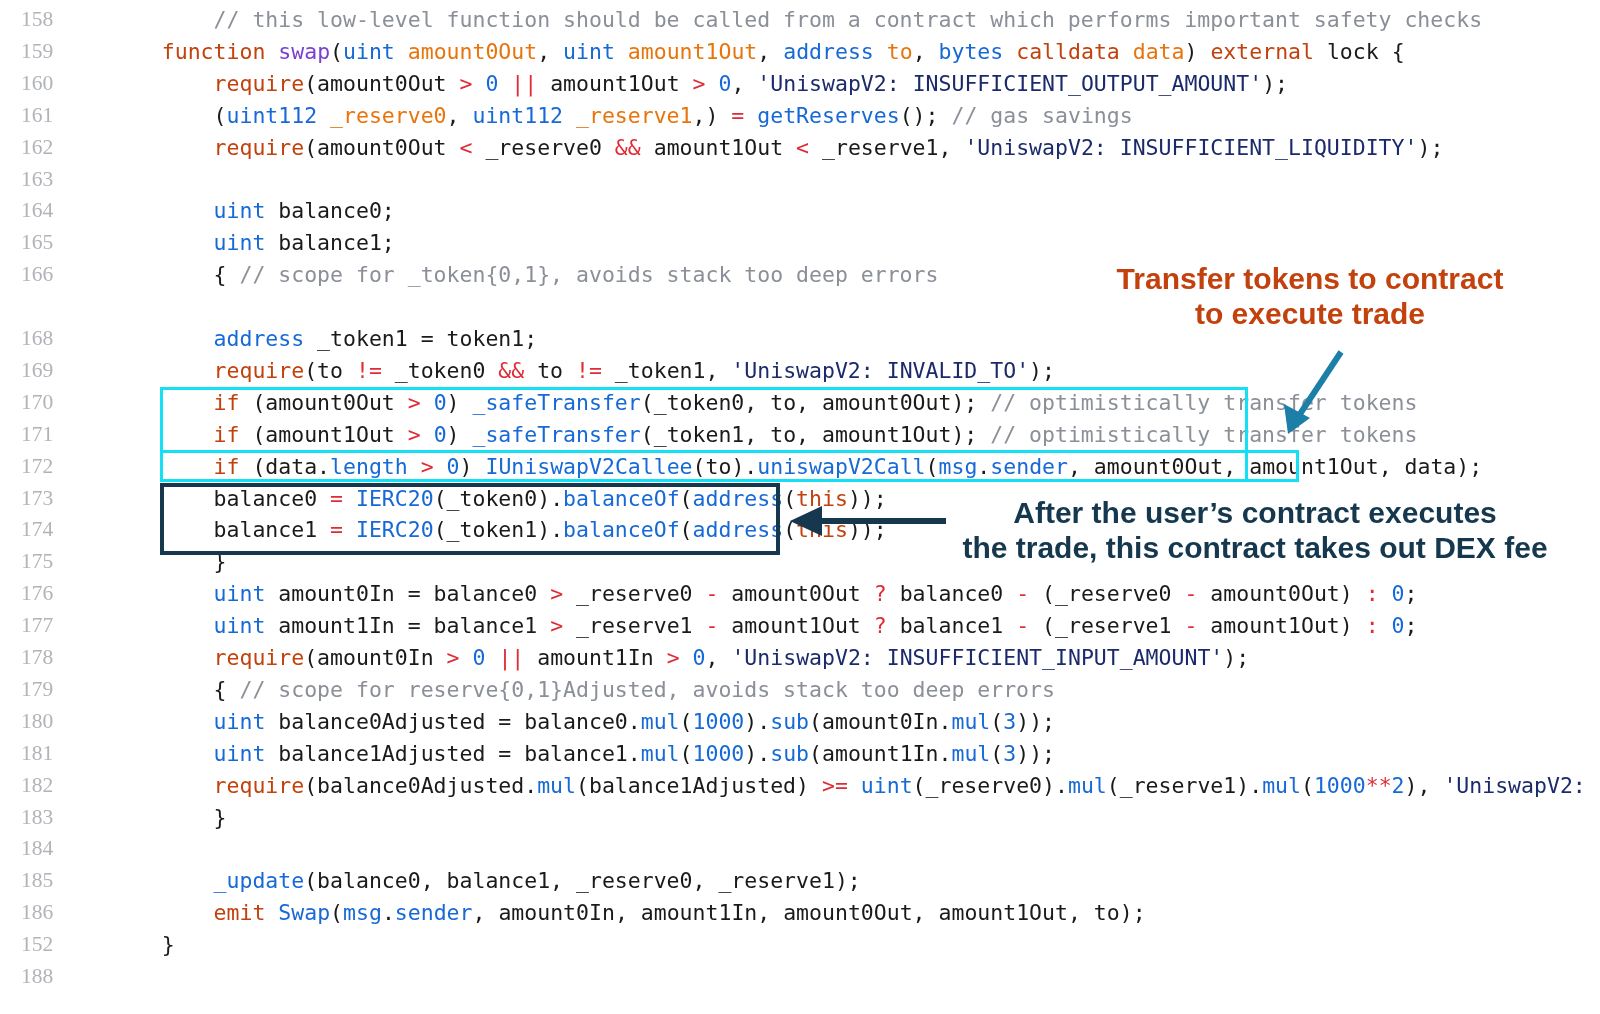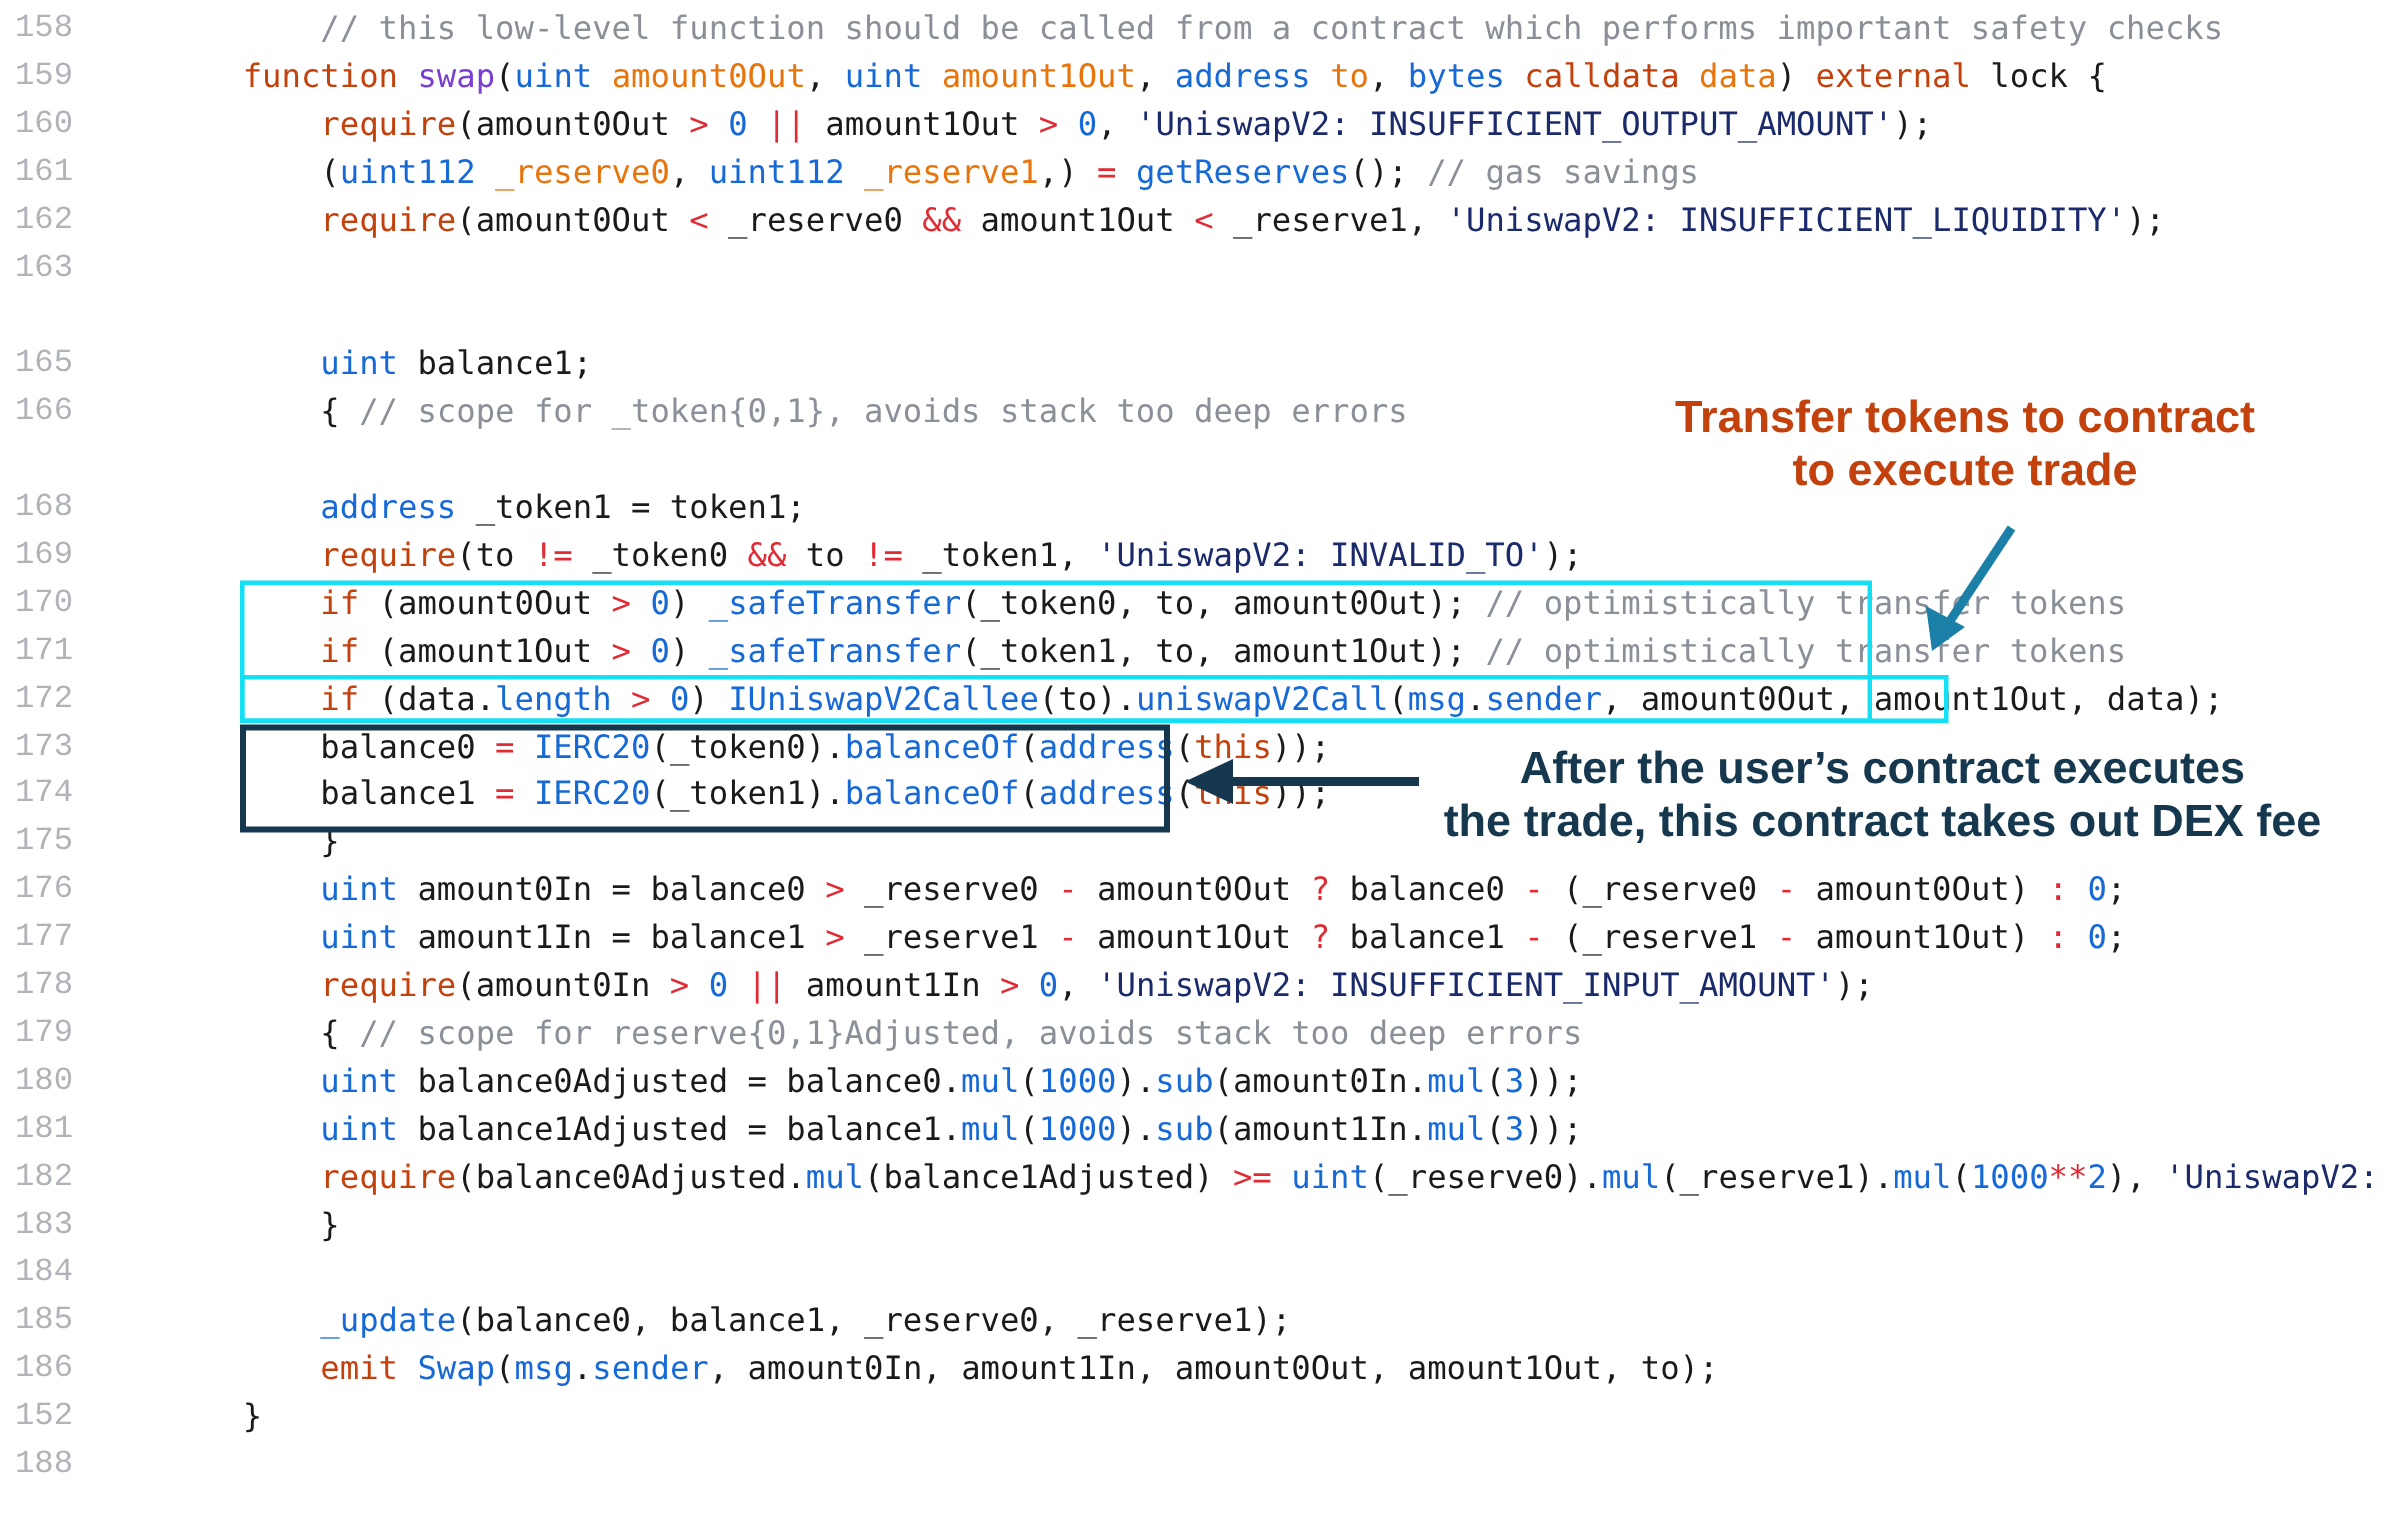--- a/index.html
+++ b/index.html
@@ -27,25 +27,25 @@
     position: relative;
     height: 31.9px;
     line-height: 31.9px;
     white-space: pre;
     font-family: "DejaVu Sans Mono", monospace;
     font-size: 21.5px;
     letter-spacing: 0px;
   }
   .lineno {
     position: absolute;
-    left: 10px;
+    left: 0;
     width: 74px;
-    text-align: left;
+    text-align: center;
     color: #b0b3b8;
-    font-family: Liberation Mono, monospace;
+    font-family: Liberation Serif, serif;
     font-size: 21.5px;
   }
   .linecode {
     position: absolute;
     left: 110px;
     color: #1a1a1a;
   }
 
   
   .c-kw   { color: #c2410c; }          
@@ -109,20 +109,21 @@
 </head>
 <body>
 
 <div id="code-area">
     <div class="code-line" style="top: 4px; position: absolute; left: 0px; width: 1600px;"><span class="lineno">158</span><span class="linecode"><span class="c-pln">        </span><span class="c-cmt">// this low-level function should be called from a contract which performs important safety checks</span></span></div>
     <div class="code-line" style="top: 35.9px; position: absolute; left: 0px; width: 1600px;"><span class="lineno">159</span><span class="linecode"><span class="c-pln">    </span><span class="c-kw">function</span><span class="c-pln"> </span><span class="c-fn">swap</span><span class="c-pln">(</span><span class="c-type">uint</span><span class="c-pln"> </span><span class="c-par">amount0Out</span><span class="c-pln">, </span><span class="c-type">uint</span><span class="c-pln"> </span><span class="c-par">amount1Out</span><span class="c-pln">, </span><span class="c-type">address</span><span class="c-pln"> </span><span class="c-par">to</span><span class="c-pln">, </span><span class="c-type">bytes</span><span class="c-pln"> </span><span class="c-kw">calldata</span><span class="c-pln"> </span><span class="c-par">data</span><span class="c-pln">) </span><span class="c-kw">external</span><span class="c-pln"> lock {</span></span></div>
     <div class="code-line" style="top: 67.8px; position: absolute; left: 0px; width: 1600px;"><span class="lineno">160</span><span class="linecode"><span class="c-pln">        </span><span class="c-kw">require</span><span class="c-pln">(amount0Out </span><span class="c-op">&gt;</span><span class="c-pln"> </span><span class="c-num">0</span><span class="c-pln"> </span><span class="c-op">||</span><span class="c-pln"> amount1Out </span><span class="c-op">&gt;</span><span class="c-pln"> </span><span class="c-num">0</span><span class="c-pln">, </span><span class="c-str">'UniswapV2: INSUFFICIENT_OUTPUT_AMOUNT'</span><span class="c-pln">);</span></span></div>
     <div class="code-line" style="top: 99.7px; position: absolute; left: 0px; width: 1600px;"><span class="lineno">161</span><span class="linecode"><span class="c-pln">        (</span><span class="c-type">uint112</span><span class="c-pln"> </span><span class="c-par">_reserve0</span><span class="c-pln">, </span><span class="c-type">uint112</span><span class="c-pln"> </span><span class="c-par">_reserve1</span><span class="c-pln">,) </span><span class="c-op">=</span><span class="c-pln"> </span><span class="c-call">getReserves</span><span class="c-pln">(); </span><span class="c-cmt">// gas savings</span></span></div>
     <div class="code-line" style="top: 131.6px; position: absolute; left: 0px; width: 1600px;"><span class="lineno">162</span><span class="linecode"><span class="c-pln">        </span><span class="c-kw">require</span><span class="c-pln">(amount0Out </span><span class="c-op">&lt;</span><span class="c-pln"> _reserve0 </span><span class="c-op">&amp;&amp;</span><span class="c-pln"> amount1Out </span><span class="c-op">&lt;</span><span class="c-pln"> _reserve1, </span><span class="c-str">'UniswapV2: INSUFFICIENT_LIQUIDITY'</span><span class="c-pln">);</span></span></div>
     <div class="code-line" style="top: 163.5px; position: absolute; left: 0px; width: 1600px;"><span class="lineno">163</span><span class="linecode"></span></div>
+    <div class="code-line" style="top: 195.4px; position: absolute; left: 0px; width: 1600px;"><span class="lineno">164</span><span class="linecode"><span class="c-pln">        </span><span class="c-type">uint</span><span class="c-pln"> balance0;</span></span></div>
     <div class="code-line" style="top: 227.3px; position: absolute; left: 0px; width: 1600px;"><span class="lineno">165</span><span class="linecode"><span class="c-pln">        </span><span class="c-type">uint</span><span class="c-pln"> balance1;</span></span></div>
     <div class="code-line" style="top: 259.2px; position: absolute; left: 0px; width: 1600px;"><span class="lineno">166</span><span class="linecode"><span class="c-pln">        { </span><span class="c-cmt">// scope for _token{0,1}, avoids stack too deep errors</span></span></div>
     <div class="code-line" style="top: 323px; position: absolute; left: 0px; width: 1600px;"><span class="lineno">168</span><span class="linecode"><span class="c-pln">        </span><span class="c-type">address</span><span class="c-pln"> _token1 = token1;</span></span></div>
     <div class="code-line" style="top: 354.9px; position: absolute; left: 0px; width: 1600px;"><span class="lineno">169</span><span class="linecode"><span class="c-pln">        </span><span class="c-kw">require</span><span class="c-pln">(to </span><span class="c-op">!=</span><span class="c-pln"> _token0 </span><span class="c-op">&amp;&amp;</span><span class="c-pln"> to </span><span class="c-op">!=</span><span class="c-pln"> _token1, </span><span class="c-str">'UniswapV2: INVALID_TO'</span><span class="c-pln">);</span></span></div>
     <div class="code-line" style="top: 386.8px; position: absolute; left: 0px; width: 1600px;"><span class="lineno">170</span><span class="linecode"><span class="c-pln">        </span><span class="c-kw">if</span><span class="c-pln"> (amount0Out </span><span class="c-op">&gt;</span><span class="c-pln"> </span><span class="c-num">0</span><span class="c-pln">) </span><span class="c-call">_safeTransfer</span><span class="c-pln">(_token0, to, amount0Out); </span><span class="c-cmt">// optimistically transfer tokens</span></span></div>
     <div class="code-line" style="top: 418.7px; position: absolute; left: 0px; width: 1600px;"><span class="lineno">171</span><span class="linecode"><span class="c-pln">        </span><span class="c-kw">if</span><span class="c-pln"> (amount1Out </span><span class="c-op">&gt;</span><span class="c-pln"> </span><span class="c-num">0</span><span class="c-pln">) </span><span class="c-call">_safeTransfer</span><span class="c-pln">(_token1, to, amount1Out); </span><span class="c-cmt">// optimistically transfer tokens</span></span></div>
     <div class="code-line" style="top: 450.6px; position: absolute; left: 0px; width: 1600px;"><span class="lineno">172</span><span class="linecode"><span class="c-pln">        </span><span class="c-kw">if</span><span class="c-pln"> (data.</span><span class="c-call">length</span><span class="c-pln"> </span><span class="c-op">&gt;</span><span class="c-pln"> </span><span class="c-num">0</span><span class="c-pln">) </span><span class="c-call">IUniswapV2Callee</span><span class="c-pln">(to).</span><span class="c-call">uniswapV2Call</span><span class="c-pln">(</span><span class="c-call">msg</span><span class="c-pln">.</span><span class="c-call">sender</span><span class="c-pln">, amount0Out, amount1Out, data);</span></span></div>
     <div class="code-line" style="top: 482.5px; position: absolute; left: 0px; width: 1600px;"><span class="lineno">173</span><span class="linecode"><span class="c-pln">        balance0 </span><span class="c-op">=</span><span class="c-pln"> </span><span class="c-call">IERC20</span><span class="c-pln">(_token0).</span><span class="c-call">balanceOf</span><span class="c-pln">(</span><span class="c-type">address</span><span class="c-pln">(</span><span class="c-kw">this</span><span class="c-pln">));</span></span></div>
     <div class="code-line" style="top: 514.4px; position: absolute; left: 0px; width: 1600px;"><span class="lineno">174</span><span class="linecode"><span class="c-pln">        balance1 </span><span class="c-op">=</span><span class="c-pln"> </span><span class="c-call">IERC20</span><span class="c-pln">(_token1).</span><span class="c-call">balanceOf</span><span class="c-pln">(</span><span class="c-type">address</span><span class="c-pln">(</span><span class="c-kw">this</span><span class="c-pln">));</span></span></div>
     <div class="code-line" style="top: 546.3px; position: absolute; left: 0px; width: 1600px;"><span class="lineno">175</span><span class="linecode"><span class="c-pln">        }</span></span></div>

